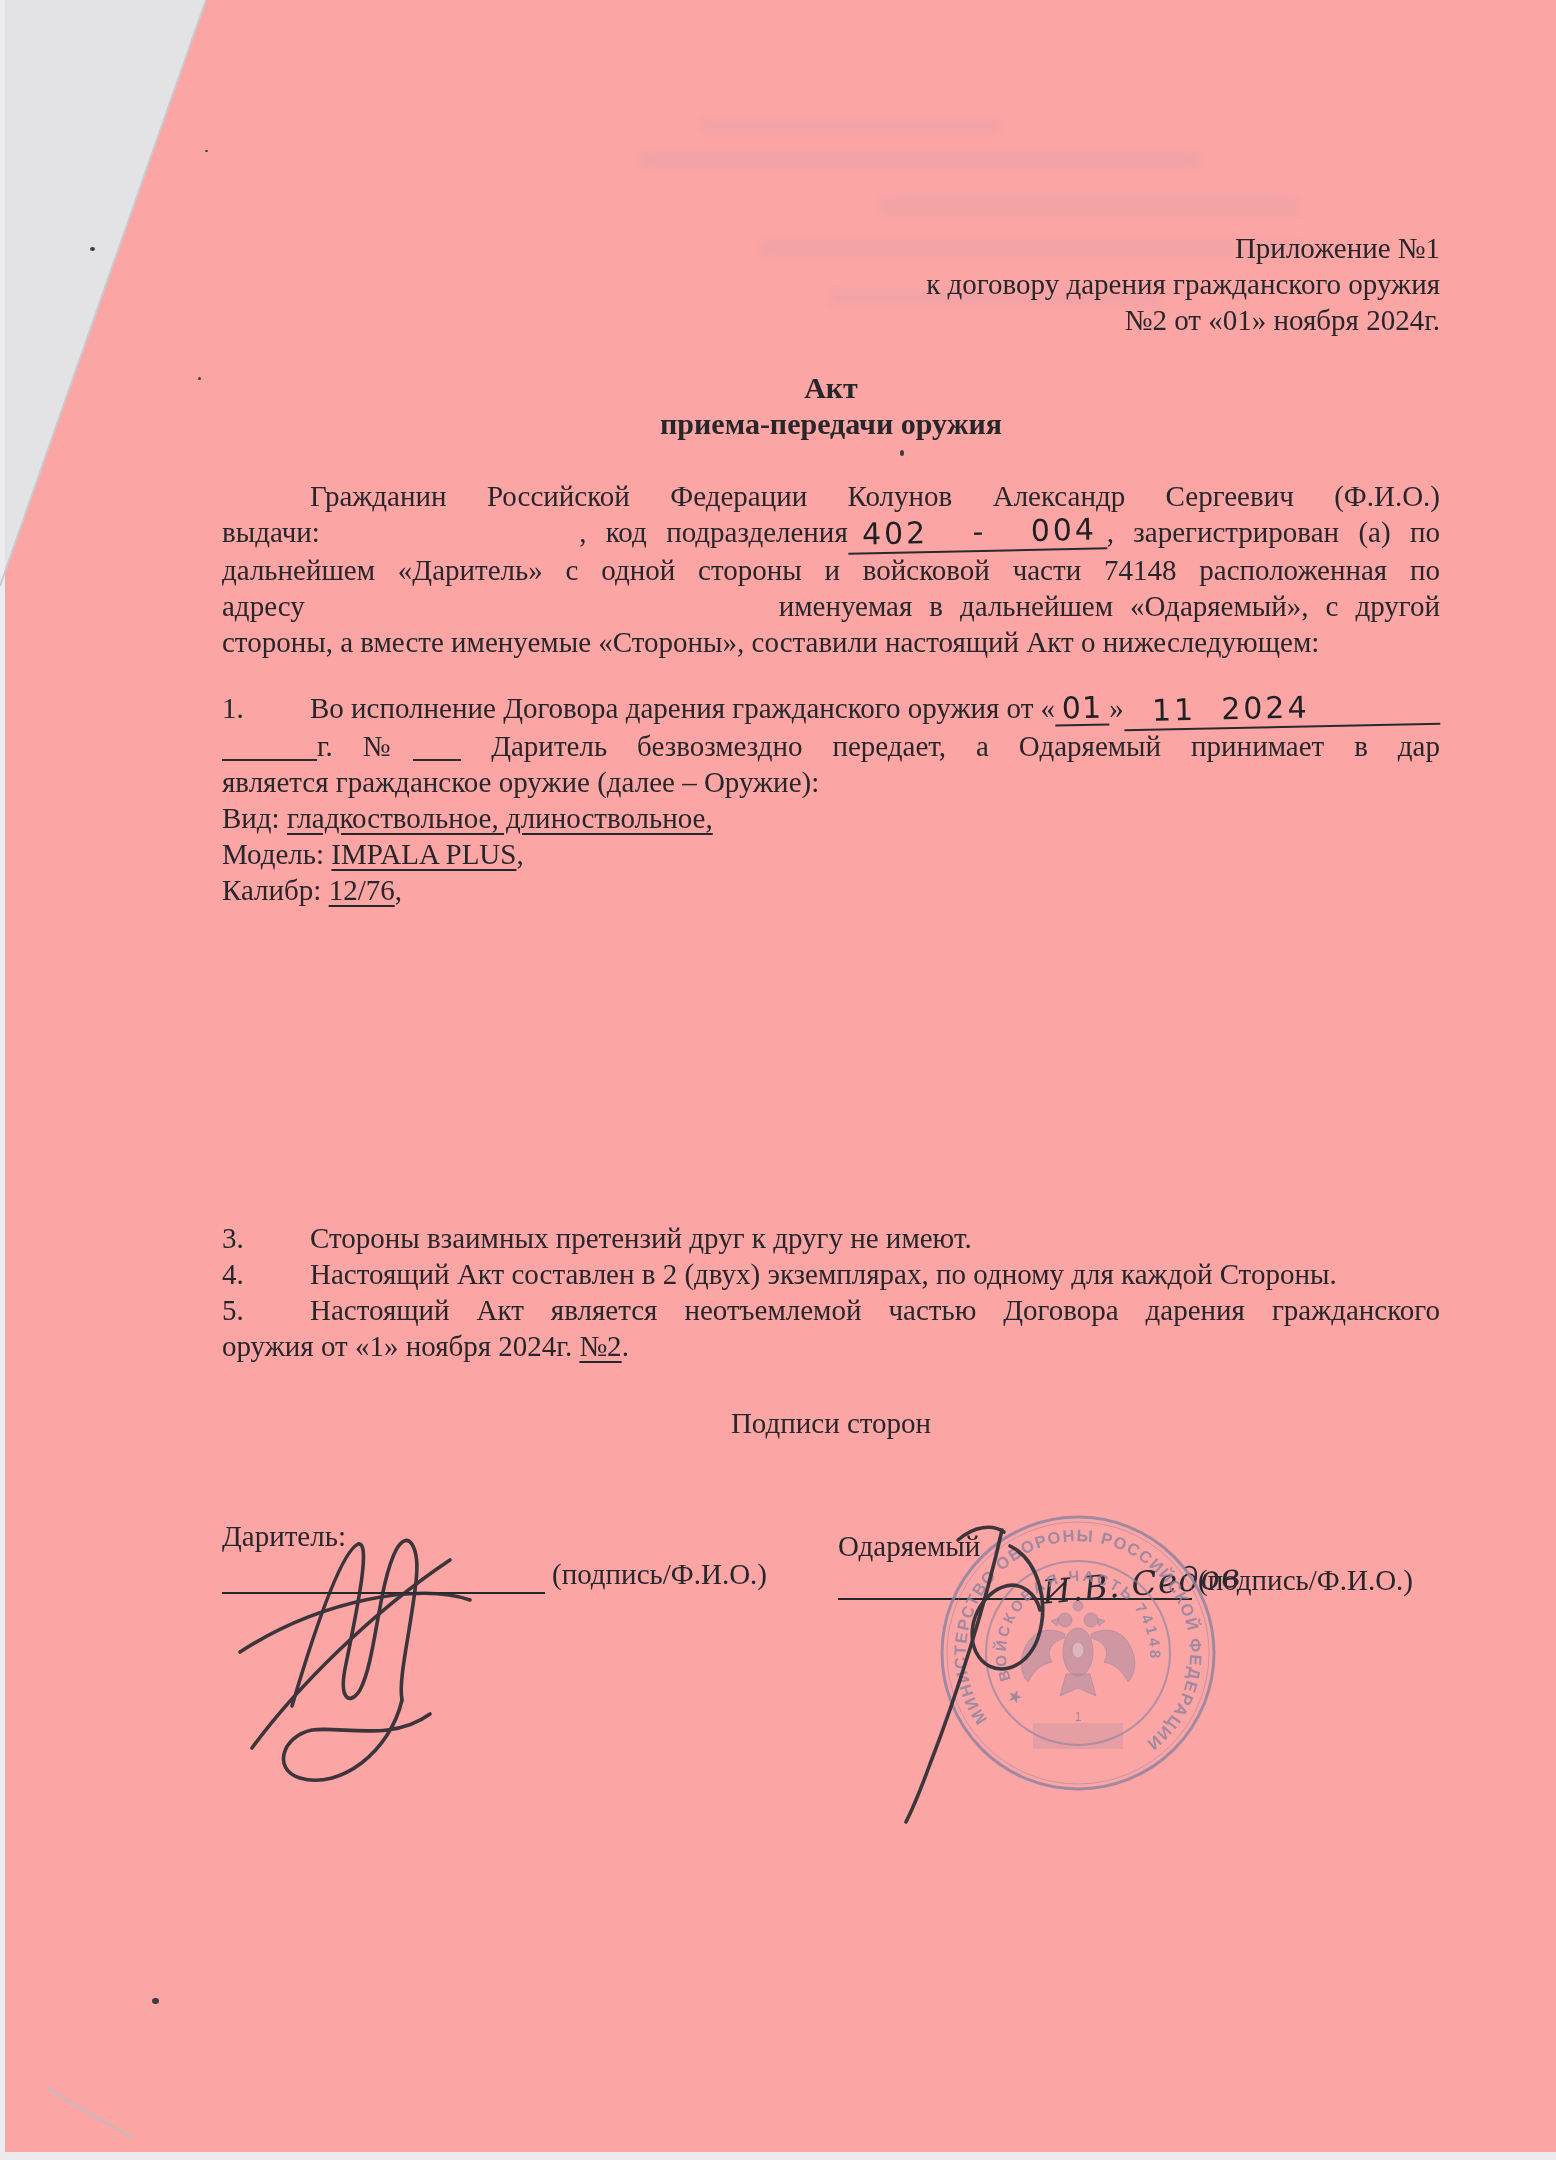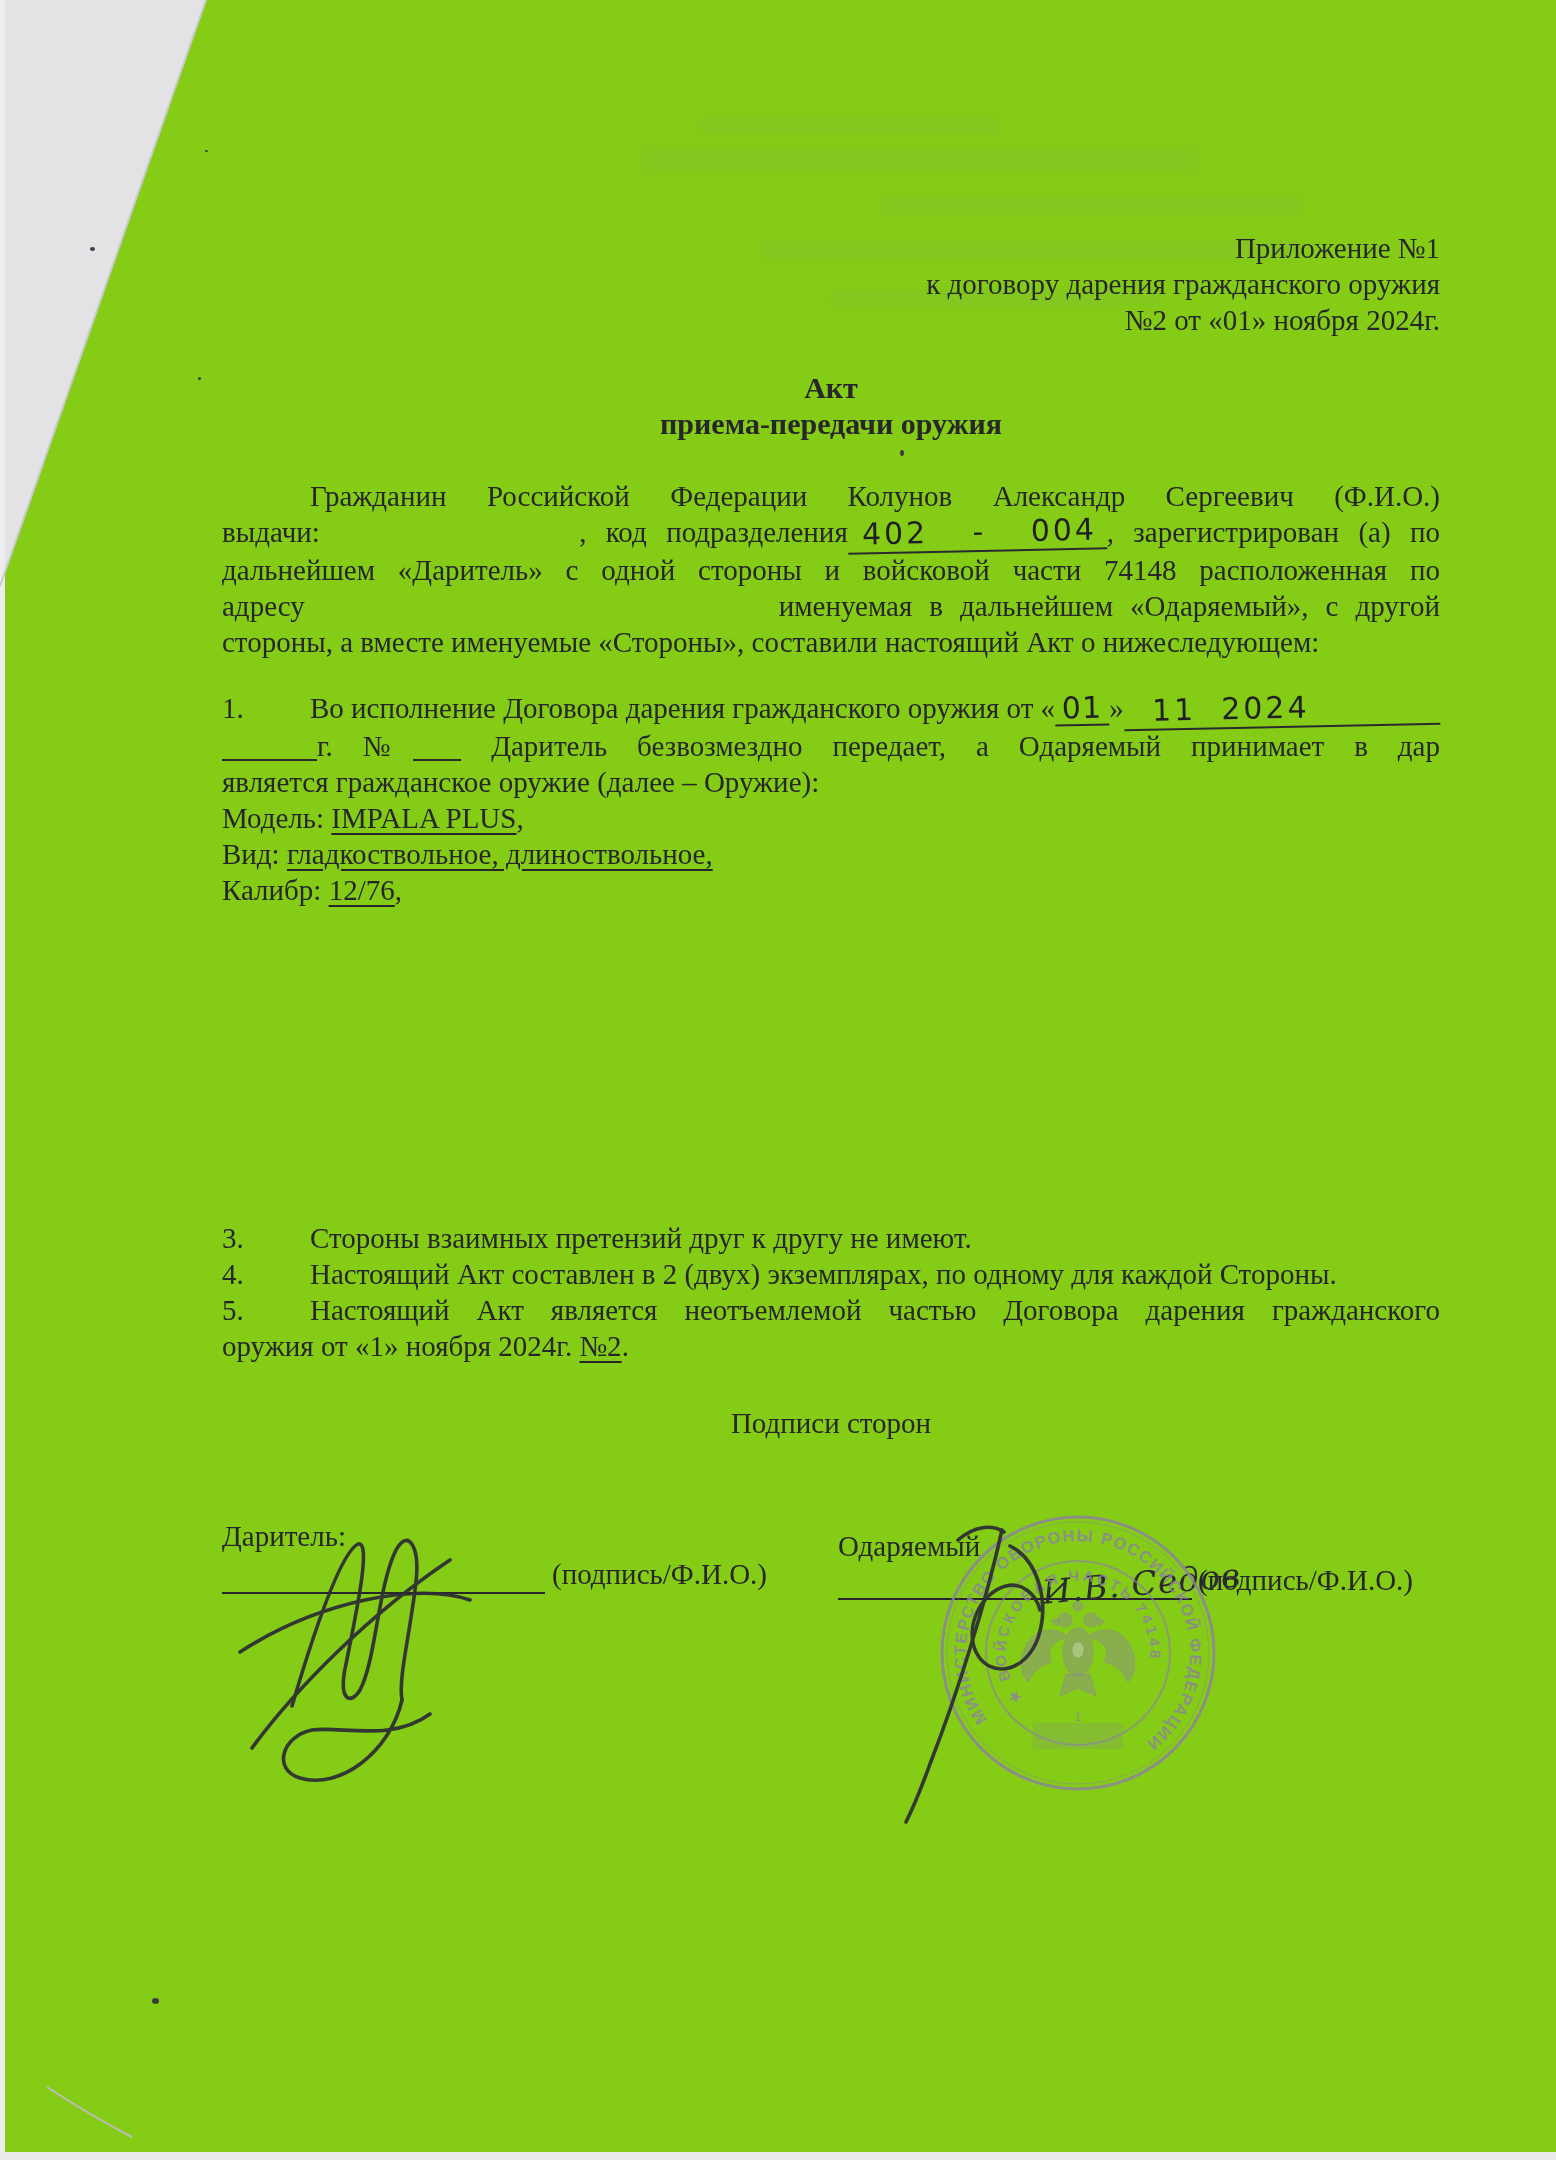--- a/index.html
+++ b/index.html
@@ -1,17 +1,17 @@
 <!DOCTYPE html>
 <html><head>
 <meta charset="utf-8">
 <title>Scanned document</title>
 <style>
   html,body{margin:0;padding:0;background:#d9d9dc;}
-  .canvas{position:relative;width:1556px;height:2160px;background:#84cc16;overflow:hidden;
+  .canvas{position:relative;width:1556px;height:2160px;background:#fca5a5;overflow:hidden;
           font-family:"Liberation Serif",serif;color:#26262b;font-size:29px;line-height:36px;}
   
   .corner-tri{position:absolute;left:0;top:0;width:206px;height:586px;
               background:#e3e3e6;clip-path:polygon(0 0,206px 0,0 586px);}
   .edge-left{position:absolute;left:0;top:0;width:5px;height:2160px;background:#ededef;}
   .edge-bottom{position:absolute;left:0;top:2152px;width:1556px;height:8px;background:#ebebee;}
   .speck{position:absolute;background:#3c3c40;border-radius:50%;}
   .ghost{position:absolute;background:#7a86a0;opacity:.07;filter:blur(4px);border-radius:4px;}
   
   .content{position:absolute;left:222px;top:0;width:1218px;}
@@ -96,22 +96,22 @@
           <span class="t">Во исполнение Договора дарения гражданского оружия от «</span>
           <span class="hand handb tight" style="width: 48px;">01</span>
           <span class="t">»</span>
           <span class="hand handb fill">11  2024</span>
         </div>
         <div class="line just"><span class="blank" style="width: 95px;"></span><span class="t">г. №</span><span class="blank" style="width: 48px;"></span><span class="t"> Даритель безвозмездно передает, а Одаряемый принимает в дар</span></div>
         <div class="line left"><span class="t">является гражданское оружие (далее – Оружие):</span></div>
       </div>
 
     <div class="weapon">
+        <div class="line left"><span class="t">Вид: </span><span class="u">гладкоствольное, длиноствольное,</span></div>
         <div class="line left"><span class="t">Модель: </span><span class="u">IMPALA PLUS</span><span class="t">,</span></div>
-        <div class="line left"><span class="t">Вид: </span><span class="u">гладкоствольное, длиноствольное,</span></div>
         <div class="line left"><span class="t">Калибр: </span><span class="u">12/76</span><span class="t">,</span></div>
       </div>
 
     <div class="spacer"></div>
 
     <div class="items">
         <div class="line left"><span class="num">3.</span><span class="t">Стороны взаимных претензий друг к другу не имеют.</span></div>
         <div class="line left"><span class="num">4.</span><span class="t">Настоящий Акт составлен в 2 (двух) экземплярах, по одному для каждой Стороны.</span></div>
         <div class="line just"><span class="num">5.</span><span class="t">Настоящий Акт является неотъемлемой частью Договора дарения гражданского</span></div>
         <div class="line left"><span class="t">оружия от «1» ноября 2024г. </span><span class="u">№2</span><span class="t">.</span></div>

